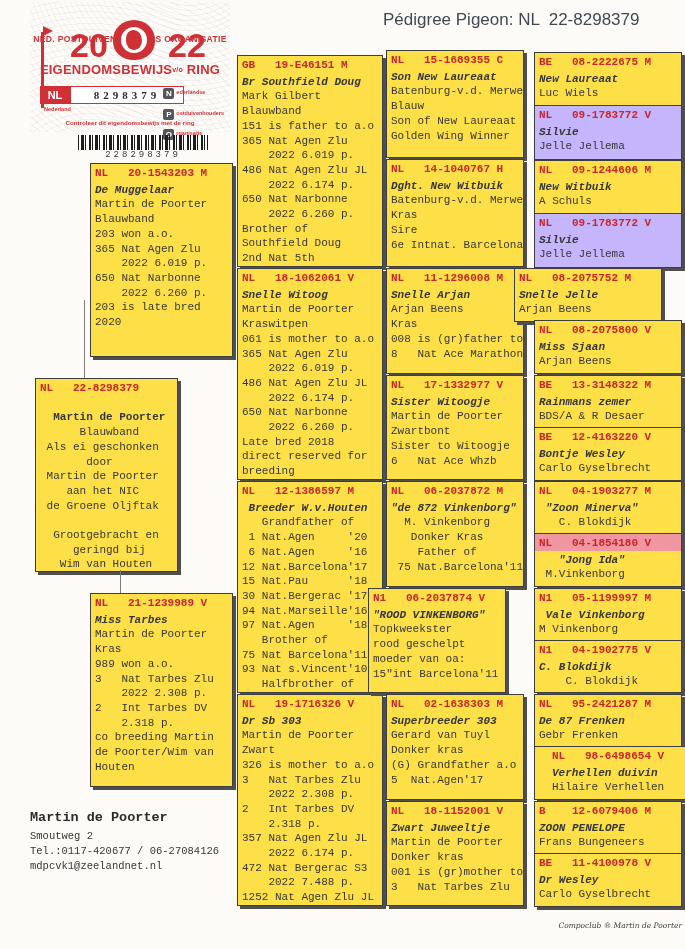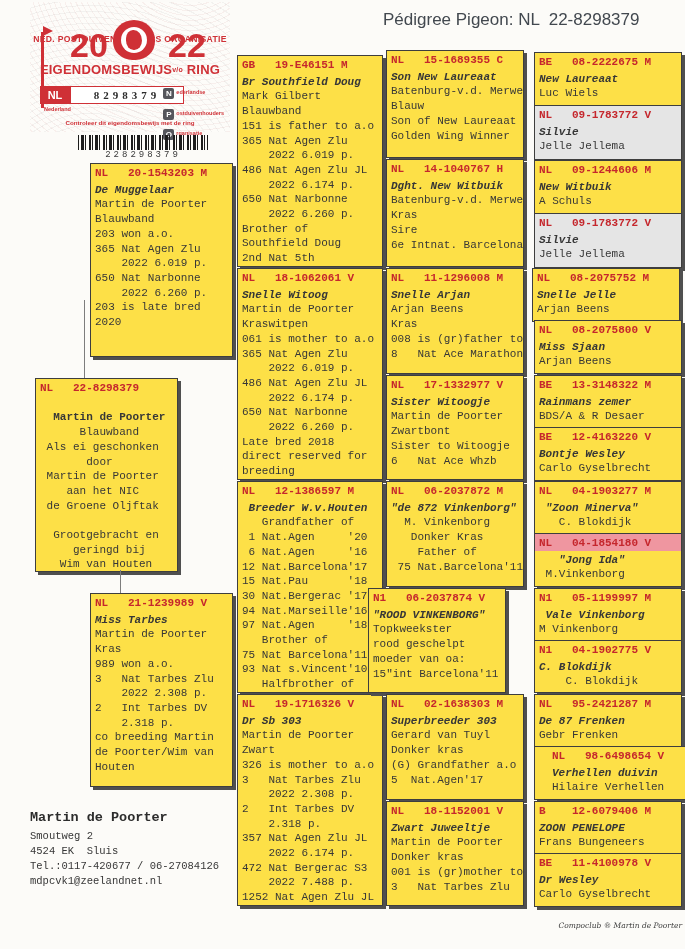--- a/index.html
+++ b/index.html
@@ -23,21 +23,21 @@
   }
   .pbox .hdr{
     color:#c5272d;font-weight:bold;white-space:pre;
     padding:2px 3px 0 4px;font-size:11px;
   }
   .pbox .name{
     font-weight:bold;font-style:italic;white-space:pre;
     padding:2px 3px 0 4px;
   }
   .pbox .ln{white-space:pre;padding:0 3px 0 4px;min-height:14.7px;}
-  .v-pink{background:#e5e5e5;}
+  .v-pink{background:#c4b5fd;}
   .v-pink-header .hdr{background:#ef96a0;}
   .v-main .name{font-style:normal;}
   .tick-l::before{content:"";position:absolute;left:-9px;top:50%;width:9px;height:1px;background:#7d7d7d;}
   .tick-r::after{content:"";position:absolute;right:-9px;top:50%;width:9px;height:1px;background:#7d7d7d;}
   .vline{position:absolute;width:1px;background:#7d7d7d;}
   
   .sticker{
     position:absolute;left:30px;top:2px;width:200px;height:130px;
     background-color:#fdfcf9;
     background-image:
@@ -313,21 +313,21 @@
       <div class="pbox tick-l" style="left: 534px; top: 160px; width: 146px; height: 53px;">
         <div class="hdr">NL   09-1244606 M</div>
         <div class="name">New Witbuik</div>
         <div class="ln">A Schuls</div>
       </div>
       <div class="pbox v-pink tick-l" style="left: 534px; top: 213px; width: 146px; height: 53px;">
         <div class="hdr">NL   09-1783772 V</div>
         <div class="name">Silvie</div>
         <div class="ln">Jelle Jellema</div>
       </div>
-      <div class="pbox tick-l" style="left: 532px; top: 268px; width: 146px; height: 52px;">
+      <div class="pbox tick-l" style="left: 514px; top: 268px; width: 146px; height: 52px;">
         <div class="hdr">NL   08-2075752 M</div>
         <div class="name">Snelle Jelle</div>
         <div class="ln">Arjan Beens</div>
       </div>
       <div class="pbox tick-l" style="left: 534px; top: 320px; width: 146px; height: 52px;">
         <div class="hdr">NL   08-2075800 V</div>
         <div class="name">Miss Sjaan</div>
         <div class="ln">Arjan Beens</div>
       </div>
       <div class="pbox tick-l" style="left: 534px; top: 375px; width: 146px; height: 52px;">
@@ -381,20 +381,19 @@
         <div class="ln">Carlo Gyselbrecht</div>
       </div>
     </div>
 
   <div class="vline" style="left:84px;top:300px;height:78px;"></div>
   <div class="vline" style="left:120px;top:570px;height:23px;"></div>
 
   <div class="owner">
     <div class="oname">Martin de Poorter</div>
     <div class="oln">Smoutweg 2</div>
-    <div class="oln">4524 EK  Sluis</div>
     <div class="oln">Tel.:0117-420677 / 06-27084126</div>
     <div class="oln">mdpcvk1@zeelandnet.nl</div>
   </div>
 
   <div class="credit">Compoclub ® Martin de Poorter</div>
 
 </div>
 
 </body></html>

